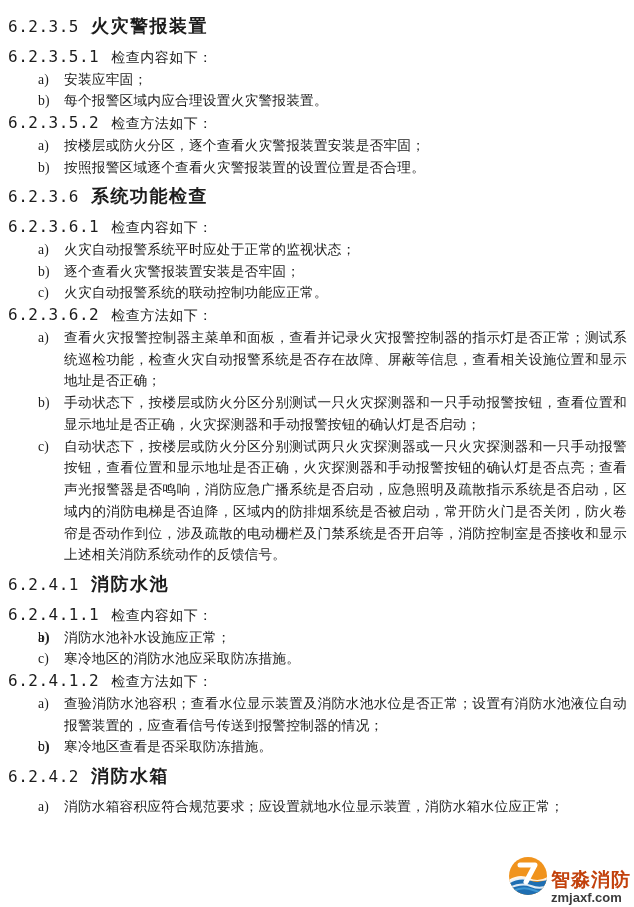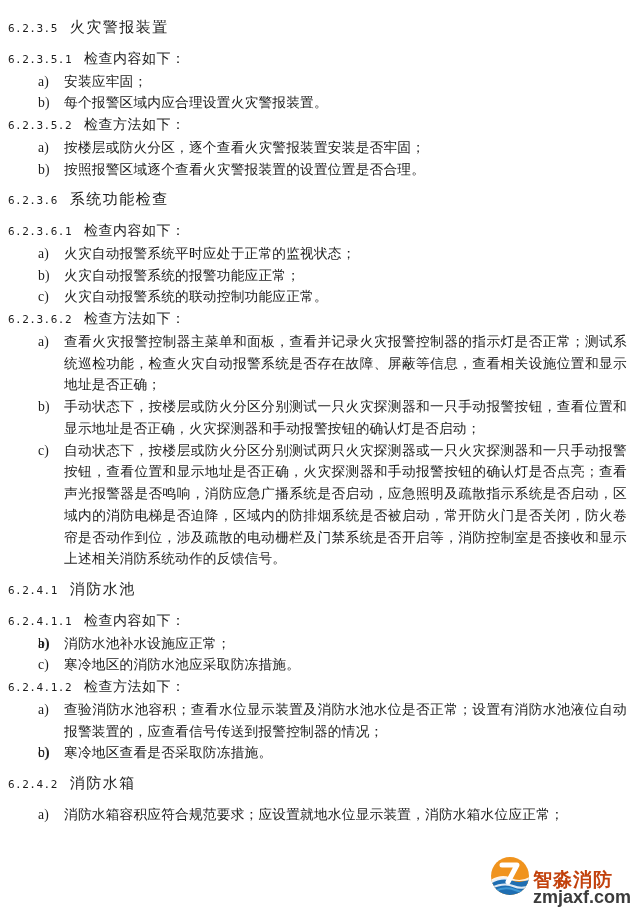--- a/index.html
+++ b/index.html
@@ -16,34 +16,34 @@
     overflow:hidden;
     box-sizing:border-box;
     padding:8px 7px 0 8px;
     color:#1c1c1c;
   }
   .doc-body{width:619px;}
   .block{margin:0;}
   
   .num{
     font-family:"DejaVu Sans Mono",monospace;
-    font-size:11px;
+    font-size:16px;
     letter-spacing:0.5px;
     margin-right:12px;
     white-space:nowrap;
   }
   
   .heading{
     margin:8px 0;
     line-height:21.75px;
   }
   .heading .title{
     font-family:"Liberation Sans","DejaVu Sans",sans-serif;
-    font-weight:normal;
-    font-size:15px;
+    font-weight:bold;
+    font-size:18px;
     letter-spacing:1.5px;
   }
   
   .clause{
     line-height:21.75px;
     font-size:14px;
   }
   .clause .ctext{letter-spacing:0.5px;}
   
   .item{
@@ -83,21 +83,21 @@
     font-weight:bold;
     font-size:19px;
     line-height:20px;
     letter-spacing:1px;
     color:#c2410c;
     margin-top:24px;
   }
   .wm-domain{
     font-family:"Liberation Sans","DejaVu Sans",sans-serif;
     font-weight:bold;
-    font-size:18px;
+    font-size:13px;
     line-height:15px;
     color:#3b3b3b;
   }
 </style>
 </head>
 <body>
 
 <div class="page" style="color: rgb(28, 28, 28); background: rgb(255, 255, 255);">
 
   <div class="doc-body">
@@ -109,21 +109,21 @@
       </div>
       <div class="clause block"><span class="num">6.2.3.5.2</span><span class="ctext">检查方法如下：</span></div>
       <div class="list block">
         <div class="item"><span class="marker">a)</span><span class="itext">按楼层或防火分区，逐个查看火灾警报装置安装是否牢固；</span></div>
         <div class="item"><span class="marker">b)</span><span class="itext">按照报警区域逐个查看火灾警报装置的设置位置是否合理。</span></div>
       </div>
       <div class="heading block"><span class="num">6.2.3.6</span><span class="title">系统功能检查</span></div>
       <div class="clause block"><span class="num">6.2.3.6.1</span><span class="ctext">检查内容如下：</span></div>
       <div class="list block">
         <div class="item"><span class="marker">a)</span><span class="itext">火灾自动报警系统平时应处于正常的监视状态；</span></div>
-        <div class="item"><span class="marker">b)</span><span class="itext">火灾自动报警系统的报警功能应正常；</span></div>
+        <div class="item"><span class="marker">b)</span><span class="itext">逐个查看火灾警报装置安装是否牢固；</span></div>
         <div class="item"><span class="marker">c)</span><span class="itext">火灾自动报警系统的联动控制功能应正常。</span></div>
       </div>
       <div class="clause block"><span class="num">6.2.3.6.2</span><span class="ctext">检查方法如下：</span></div>
       <div class="list block">
         <div class="item"><span class="marker">a)</span><span class="itext">查看火灾报警控制器主菜单和面板，查看并记录火灾报警控制器的指示灯是否正常；测试系统巡检功能，检查火灾自动报警系统是否存在故障、屏蔽等信息，查看相关设施位置和显示地址是否正确；</span></div>
         <div class="item"><span class="marker">b)</span><span class="itext">手动状态下，按楼层或防火分区分别测试一只火灾探测器和一只手动报警按钮，查看位置和显示地址是否正确，火灾探测器和手动报警按钮的确认灯是否启动；</span></div>
         <div class="item"><span class="marker">c)</span><span class="itext">自动状态下，按楼层或防火分区分别测试两只火灾探测器或一只火灾探测器和一只手动报警按钮，查看位置和显示地址是否正确，火灾探测器和手动报警按钮的确认灯是否点亮；查看声光报警器是否鸣响，消防应急广播系统是否启动，应急照明及疏散指示系统是否启动，区域内的消防电梯是否迫降，区域内的防排烟系统是否被启动，常开防火门是否关闭，防火卷帘是否动作到位，涉及疏散的电动栅栏及门禁系统是否开启等，消防控制室是否接收和显示上述相关消防系统动作的反馈信号。</span></div>
       </div>
       <div class="heading block"><span class="num">6.2.4.1</span><span class="title">消防水池</span></div>
       <div class="clause block"><span class="num">6.2.4.1.1</span><span class="ctext">检查内容如下：</span></div>

